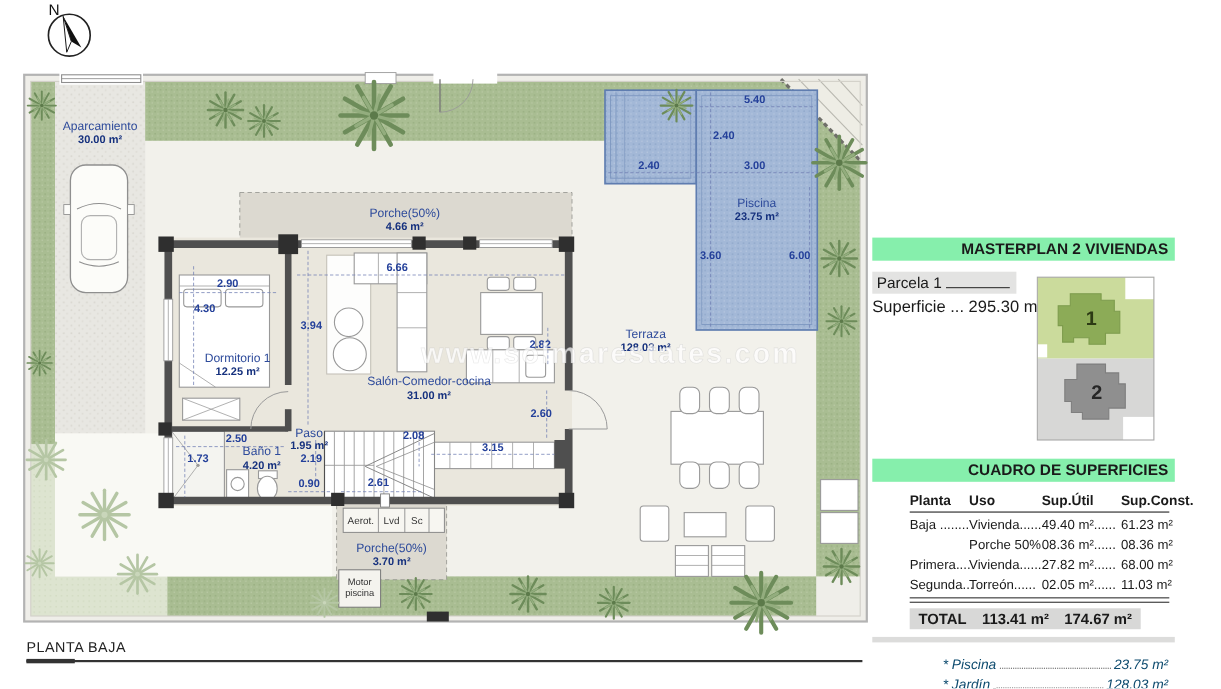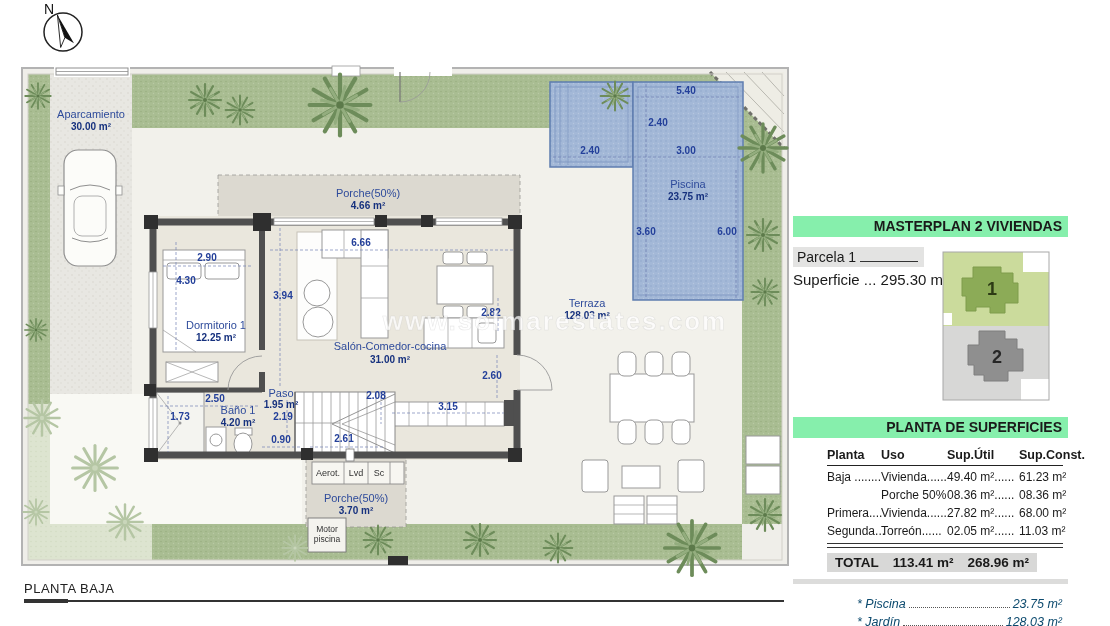--- a/index.html
+++ b/index.html
@@ -445,21 +445,21 @@
       <rect x="79" y="128" width="28" height="21" fill="#fff"></rect>
       <rect x="1" y="62" width="9" height="12" fill="#fff"></rect>
       <path d="M31,16 L59,16 L59,22 L71,22 L71,32 L76,32 L76,52 L63,52 L63,62 L48,62 L48,56 L34,56 L34,60 L24,60 L24,45 L20,45 L20,27 L31,27 Z" fill="#8cab57" stroke="#7e9c4d"></path>
       <path d="M37,80 L63,80 L63,88 L75,88 L75,98 L81,98 L81,120 L66,120 L66,130 L42,130 L42,124 L32,124 L32,114 L26,114 L26,94 L37,94 Z" fill="#8f8f8f" stroke="#7f7f7f"></path>
       <text x="50" y="44" text-anchor="middle" font-size="18" font-weight="bold" fill="#2c3a14">1</text>
       <text x="55" y="112" text-anchor="middle" font-size="18" font-weight="bold" fill="#262626">2</text>
       <rect x="1" y="1" width="106" height="148" fill="none" stroke="#a8a8a8"></rect>
     </svg>
   </div>
 
-  <div class="bar">PLANTA DE SUPERFICIES</div>
+  <div class="bar">CUADRO DE SUPERFICIES</div>
 
   <div class="cuadro-table">
     <div class="thead">
       <span>Planta</span>
       <span>Uso</span>
       <span>Sup.Útil</span>
       <span>Sup.Const.</span>
     </div>
     <div class="trow">
       <span>Baja ........</span>
@@ -484,21 +484,21 @@
       <span>Torreón......</span>
       <span>02.05 m²......</span>
       <span>11.03 m²</span>
     </div>
     <div class="dbl"></div>
   </div>
 
   <div class="total-bar">
     <span>TOTAL</span>
     <span>113.41 m²</span>
-    <span>268.96 m²</span>
+    <span>174.67 m²</span>
   </div>
 
   <div class="divider"></div>
 
   <div class="extras">
     <div class="extra-row">
       <span>* Piscina</span>
           <span class="lead"></span>
           <span>23.75 m²</span>
     </div>

